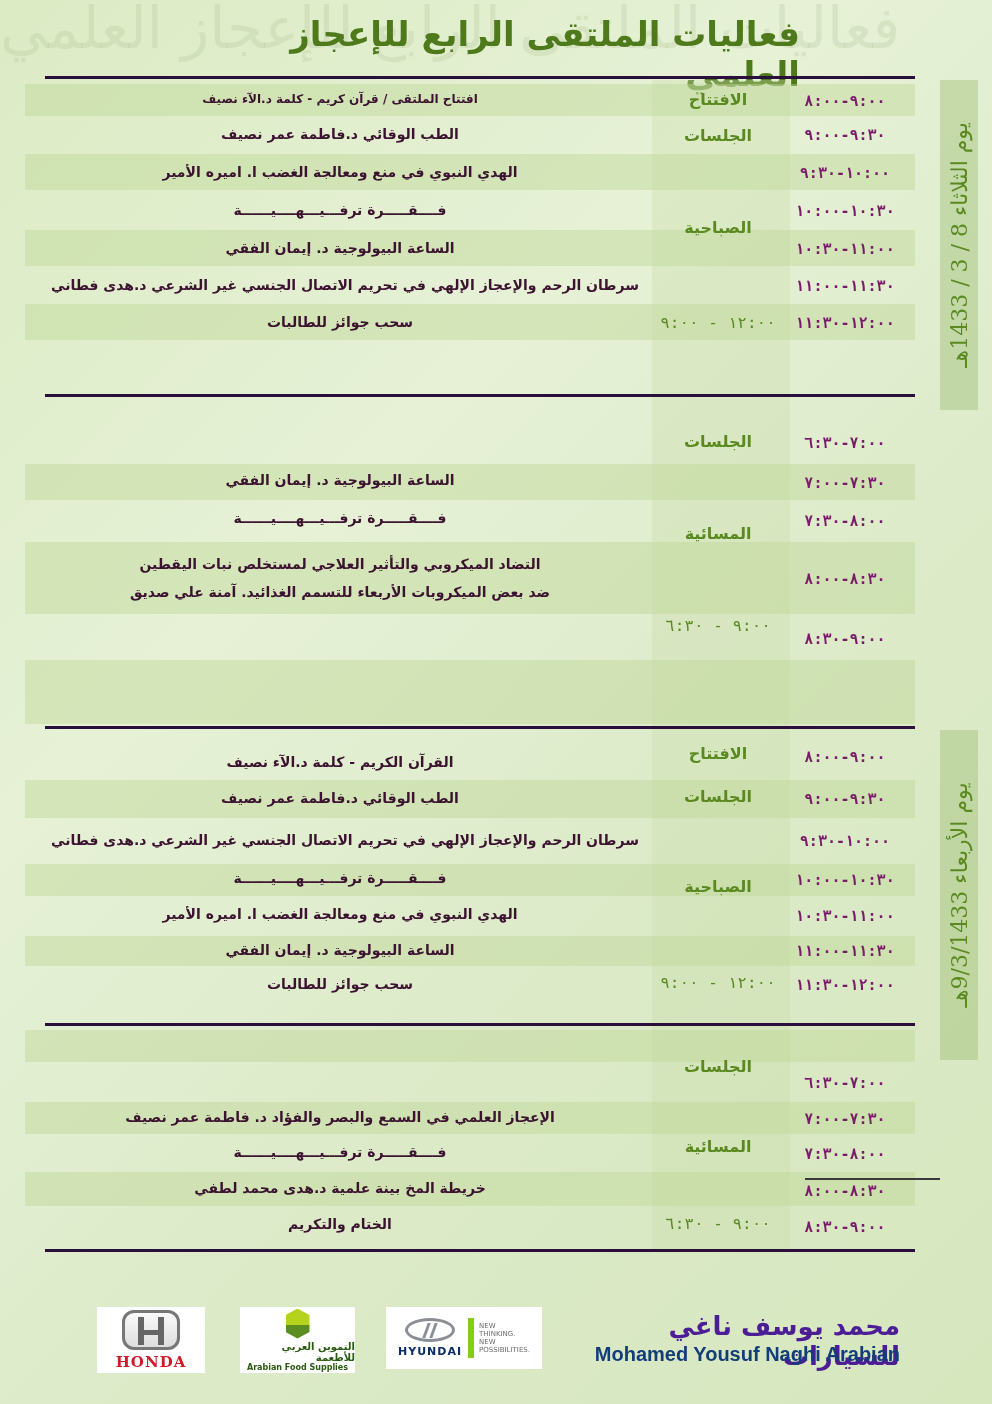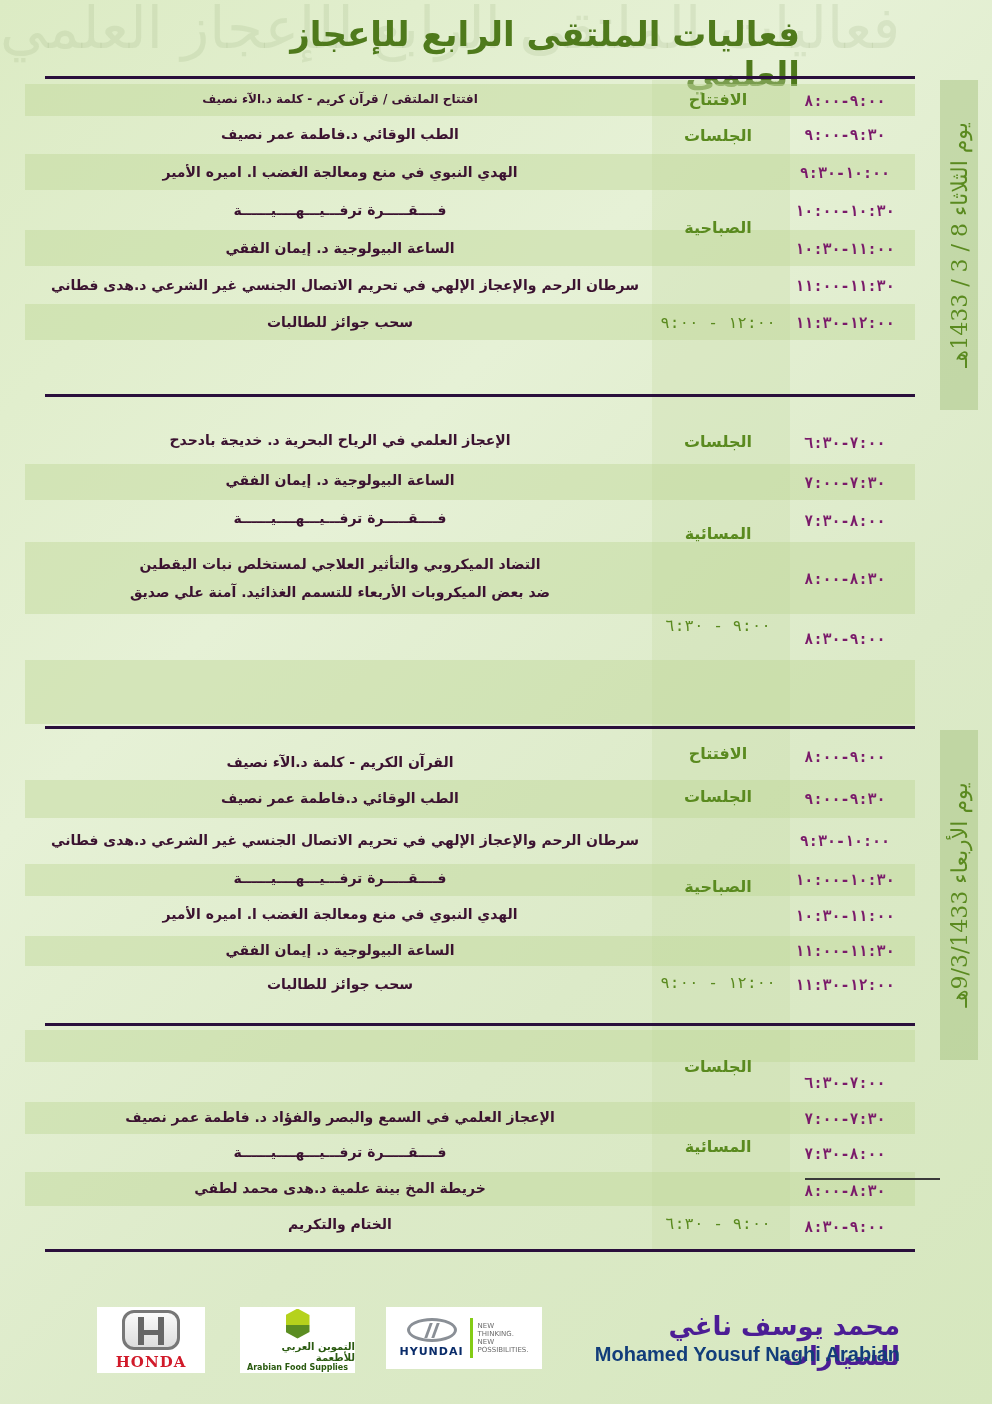--- a/index.html
+++ b/index.html
@@ -74,21 +74,21 @@
   .honda-mark i { position: absolute; left: 13px; right: 13px; top: 17px; height: 5px; background: #666; }
   .honda-text { color: #d11a2a; font-family: "DejaVu Serif", serif; font-weight: bold; font-size: 15px; letter-spacing: 1px; margin-top: 3px; }
   .afs-box { left: 240px; top: 1307px; width: 115px; height: 66px; flex-direction: column; }
   .afs-mark {
     width: 24px; height: 30px; background: linear-gradient(#b5d21c 0 55%, #5b8d22 55% 100%);
     clip-path: polygon(50% 0, 100% 22%, 100% 78%, 50% 100%, 0 78%, 0 22%);
   }
   .afs-ar { color: #2a5a10; font-size: 10px; font-weight: bold; direction: rtl; margin-top: 2px; }
   .afs-en { color: #2a5a10; font-size: 8px; font-weight: bold; }
   .hyundai-box { left: 386px; top: 1307px; width: 156px; height: 62px; }
-  .hy-left { display: flex; flex-direction: column; align-items: center; padding-right: 6px; border-right: 3px solid #84cc16; }
+  .hy-left { display: flex; flex-direction: column; align-items: center; padding-right: 6px; border-right: 6px solid #84cc16; }
   .hy-oval { width: 50px; height: 24px; border: 3px solid #8a8f96; border-radius: 50%; position: relative; }
   .hy-oval i { position: absolute; left: 17px; top: 2px; width: 10px; height: 15px; border-left: 3px solid #8a8f96; border-right: 3px solid #8a8f96; transform: skewX(-20deg); }
   .hy-text { color: #0a2c6a; font-weight: bold; font-size: 11px; letter-spacing: 1px; margin-top: 3px; }
   .hy-right { padding-left: 5px; color: #6a6a6a; font-size: 7px; line-height: 8px; }
   .naghi-ar {
     position: absolute; left: 560px; top: 1311px; width: 340px; text-align: right;
     color: #4c1d95; font-size: 26px; font-weight: bold; direction: rtl;
   }
   .naghi-en {
     position: absolute; left: 560px; top: 1343px; width: 340px; text-align: right;
@@ -140,21 +140,20 @@
 <span class="range" style="left:648px; top:313px;">١٢:٠٠ - ٩:٠٠</span>
 
 <div class="day-side" style="top:80px; height:330px;">
   <span>يوم الثلاثاء 8 / 3 / 1433هـ</span>
 </div>
 
 <div class="rule" style="top:394px;"></div>
 
 <div class="row" style="top:420px; height:42px;">
   <span class="time" style="top:14px;">٧:٠٠-٦:٣٠</span>
-  <span class="topic" style="top:12px;">الإعجاز العلمي في الرياح البحرية  د. خديجة بادحدح</span>
 </div>
 <div class="row shade" style="top:464px; height:36px;">
   <span class="time" style="top:10px;">٧:٣٠-٧:٠٠</span>
   <span class="topic" style="top:8px;">الساعة البيولوجية د. إيمان الفقي</span>
 </div>
 <div class="row" style="top:502px; height:38px;">
   <span class="time" style="top:10px;">٨:٠٠-٧:٣٠</span>
   <span class="topic" style="top:8px;">فــــقـــــرة ترفـــيـــهــــيــــــة</span>
 </div>
 <div class="row shade" style="top:542px; height:72px;">

